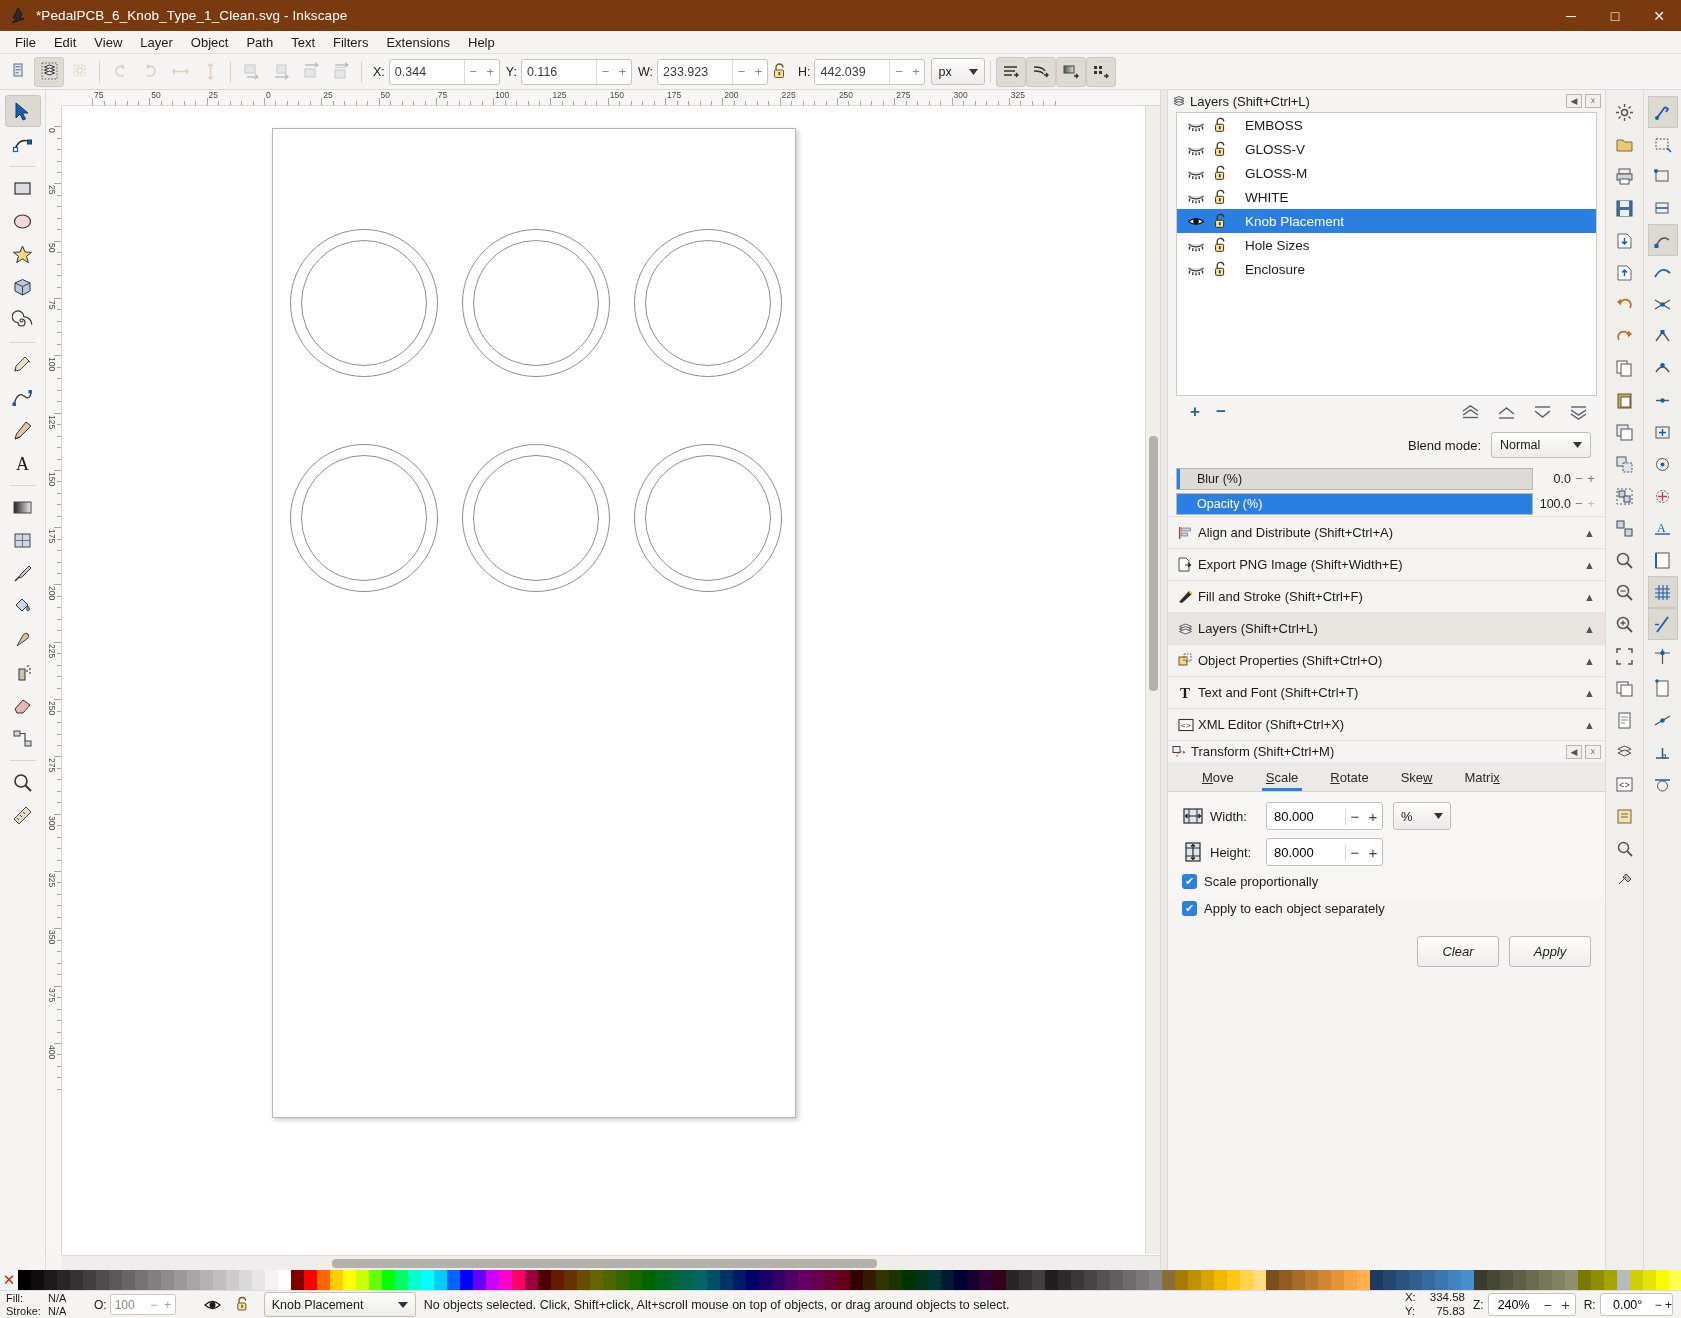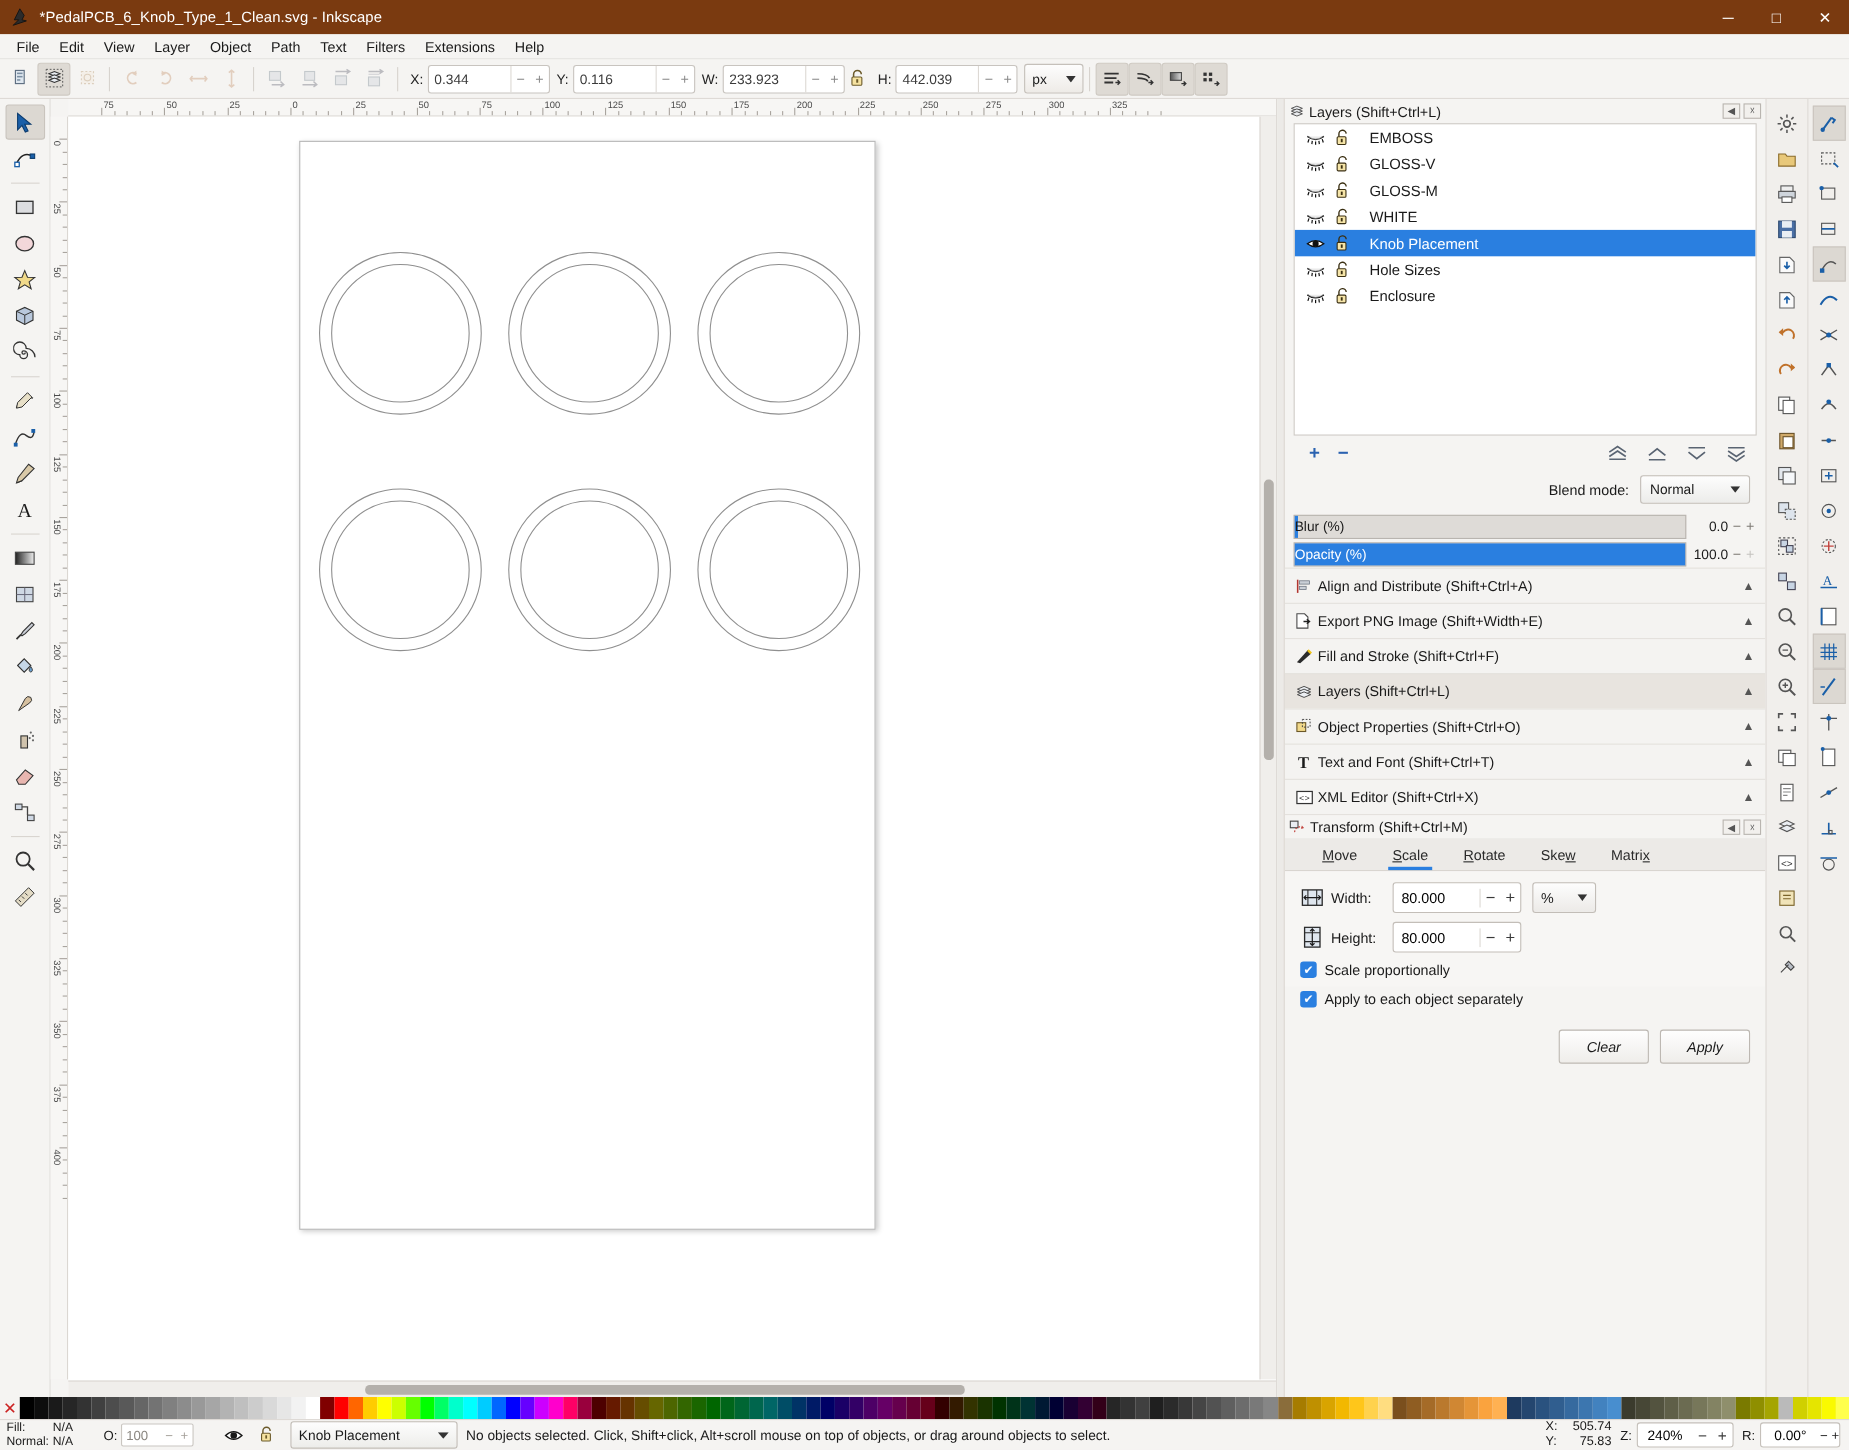--- a/index.html
+++ b/index.html
@@ -162,21 +162,21 @@
     background: linear-gradient(#fdfdfd,#ececea); font-size: 12.5px;
   }
 
   .slider-row { display: flex; align-items: center; padding: 0 8px; height: 25px; }
   .slider {
     flex: 1; height: 22px; position: relative; border: 1px solid #b9b5b0;
     background: #dedbd7; display: flex; align-items: center;
   }
   .slider .fill { position: absolute; left: 0; top: 0; bottom: 0; background: #2a7fe0; }
   .slider .edge { position: absolute; left: 0; top: 0; bottom: 0; width: 3px; background: #2a7fe0; }
-  .slider .lbl { position: relative; padding-left: 0; font-size: 12.5px; z-index: 2; }
+  .slider .lbl { position: relative; padding-left: 20px; font-size: 12.5px; z-index: 2; }
   .sl-val { width: 40px; text-align: right; font-size: 12.5px; padding-right: 2px; }
   .sl-pm { display: flex; color: #7e7a75; }
   .sl-pm span { width: 12px; text-align: center; font-size: 13px; }
 
   .acc-row {
     height: 32px; display: flex; align-items: center; padding: 0 10px;
     border-top: 1px solid #e4e1dd; font-size: 13px; background: #f4f3f1;
   }
   .acc-row.active { background: #e8e4df; }
   .acc-row .ic { width: 20px; display: flex; align-items: center; }
@@ -1671,21 +1671,21 @@
       </div>
   </div>
 
   <div class="statusbar">
     <div class="fill-stroke">
       <div class="fs-line">
         <span class="fs-k">Fill:</span>
         <span class="fs-v">N/A</span>
       </div>
       <div class="fs-line">
-        <span class="fs-k">Normal:</span>
+        <span class="fs-k">Stroke:</span>
         <span class="fs-v">N/A</span>
       </div>
     </div>
     <div class="opa">
       <span>O:</span>
       <div class="opa-box">
         <input value="100" style="">
         <span class="pm">
           <span>−</span>
           <span>+</span>
@@ -1712,21 +1712,21 @@
             <path d="M0 0 L5 6 L10 0 Z" fill="#333"></path>
           </svg>
       </span>
     </div>
     <div class="status-msg">No objects selected. Click, Shift+click, Alt+scroll mouse on top of objects, or drag around objects to select.</div>
 
     <div class="coords">
       <div class="cc">
         <div class="crow">
           <span class="ck">X:</span>
-          <span class="cv">505.74</span>
+          <span class="cv">334.58</span>
         </div>
         <div class="crow">
           <span class="ck">Y:</span>
           <span class="cv">75.83</span>
         </div>
       </div>
     </div>
 
     <div class="zbox">
       <span>Z:</span>

